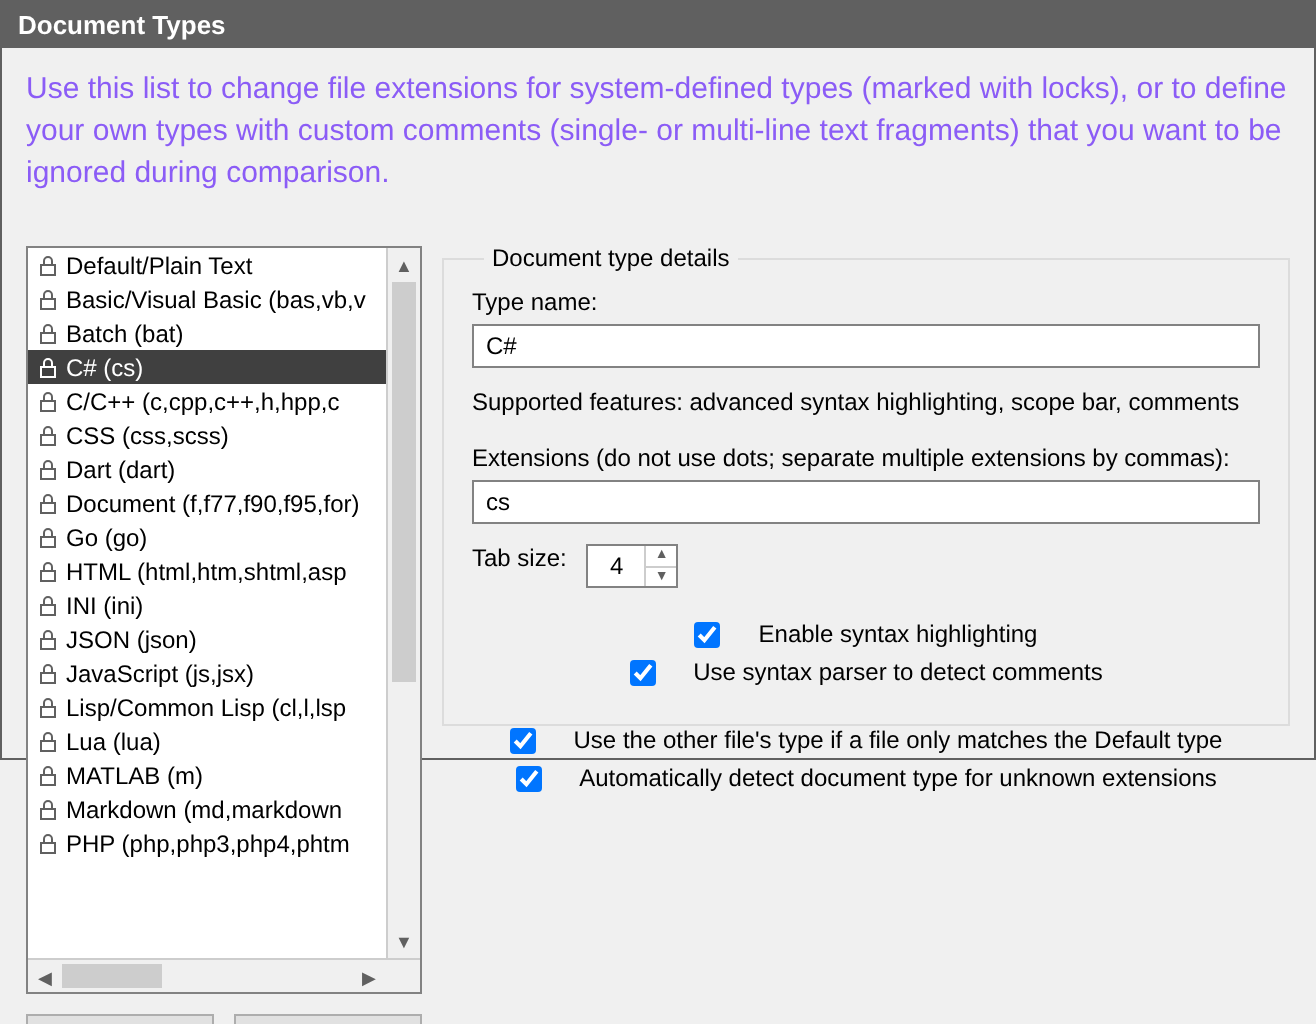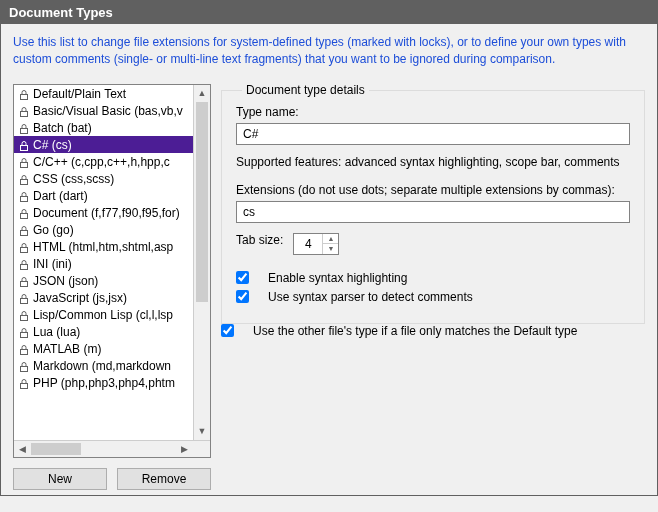--- a/index.html
+++ b/index.html
@@ -1,26 +1,26 @@
 <!DOCTYPE html>
 <html><head>
 <meta charset="utf-8">
 <style>
 * { box-sizing: border-box; margin: 0; padding: 0; }
 body { font-family: "Segoe UI", Tahoma, sans-serif; font-size: 12px; background: #f0f0f0; color: #000; width: 658px; height: 512px; overflow: hidden; }
-.window { width: 658px; height: 496px; background: #f0f0f0; border: 1px solid #606060; }
+.window { width: 658px; height: 380px; background: #f0f0f0; border: 1px solid #606060; }
 .titlebar { background: #606060; color: #fff; padding: 4px 8px; font-weight: bold; font-size: 13px; }
 .content { padding: 10px 12px; }
-.intro { font-size: 12px; color: #1d4ed8; margin-bottom: 16px; line-height: 1.4; }
+.intro { font-size: 15px; color: #8b5cf6; margin-bottom: 26px; line-height: 1.4; }
 .main { display: flex; gap: 10px; }
 .left { width: 198px; display: flex; flex-direction: column; }
 .listbox { border: 1px solid #828282; background: #fff; height: 374px; overflow: hidden; position: relative; }
 .listbox-inner { height: calc(100% - 17px); overflow: hidden; }
-.list-item { display: flex; align-items: flex-end; padding: 1px 4px; height: 17px; white-space: nowrap; overflow: hidden; cursor: default; }
-.list-item.selected { background: #4c1d95; color: #fff; }
+.list-item { display: flex; align-items: center; padding: 1px 4px; height: 17px; white-space: nowrap; overflow: hidden; cursor: default; }
+.list-item.selected { background: #404040; color: #fff; }
 .lock-icon { flex-shrink: 0; width: 12px; height: 12px; margin-right: 3px; }
 .lock-icon svg { display: block; }
 .list-item.selected .lock-icon svg path, .list-item.selected .lock-icon svg rect { stroke: #fff; }
 .vscroll { position: absolute; right: 0; top: 0; bottom: 17px; width: 17px; background: #f0f0f0; border-left: 1px solid #cdcdcd; }
 .vscroll .up, .vscroll .down { height: 17px; display: flex; align-items: center; justify-content: center; font-size: 9px; color: #606060; cursor: default; }
 .vscroll .thumb { position: absolute; left: 2px; right: 2px; top: 17px; height: 200px; background: #cdcdcd; }
 .hscroll { position: absolute; left: 0; right: 0; bottom: 0; height: 17px; background: #f0f0f0; border-top: 1px solid #cdcdcd; }
 .hscroll .left-btn, .hscroll .right-btn { position: absolute; top: 0; width: 17px; height: 17px; display: flex; align-items: center; justify-content: center; font-size: 9px; color: #606060; cursor: default; }
 .hscroll .left-btn { left: 0; }
 .hscroll .right-btn { right: 17px; }
@@ -33,21 +33,21 @@
 .groupbox-title { position: absolute; top: -8px; left: 20px; background: #f0f0f0; padding: 0 4px; font-size: 12px; }
 .field-label { margin-bottom: 4px; }
 .text-input { width: 100%; border: 1px solid #828282; padding: 3px 6px; font-family: inherit; font-size: 12px; background: #fff; margin-bottom: 10px; }
 .supported { margin-bottom: 14px; }
 .tabsize-row { display: flex; align-items: flex-start; gap: 10px; margin-bottom: 16px; }
 .spinner { display: inline-flex; border: 1px solid #828282; background: #fff; height: 22px; }
 .spinner input { border: none; width: 28px; text-align: center; font-family: inherit; font-size: 12px; padding: 0 2px; }
 .spinner .spins { display: flex; flex-direction: column; border-left: 1px solid #cdcdcd; width: 16px; }
 .spinner .spins div { flex: 1; display: flex; align-items: center; justify-content: center; font-size: 7px; color: #606060; cursor: default; }
 .spinner .spins div:first-child { border-bottom: 1px solid #cdcdcd; }
-.check-row { display: flex; align-items: center; gap: 19px; margin-bottom: 5px; }
+.check-row { display: flex; align-items: center; gap: 19px; margin-bottom: 5px; justify-content: center; }
 .check-row input[type=checkbox] { width: 13px; height: 13px; margin: 0; }
 .bottom-checks { }
 </style>
 </head>
 <body>
 
 <div class="window">
   <div class="titlebar">Document Types</div>
   <div class="content">
     <div class="intro">Use this list to change file extensions for system-defined types (marked with locks), or to define your own types with custom comments (single- or multi-line text fragments) that you want to be ignored during comparison.</div>
@@ -260,17 +260,21 @@
           <label class="check-row">
             <input type="checkbox" checked="" style="">
             <span>Use syntax parser to detect comments</span>
           </label>
         </div>
         <div class="bottom-checks">
           <label class="check-row">
             <input type="checkbox" checked="" style="">
             <span>Use the other file's type if a file only matches the Default type</span>
           </label>
+          <label class="check-row">
+            <input type="checkbox" checked="" style="">
+            <span>Automatically detect document type for unknown extensions</span>
+          </label>
         </div>
       </div>
     </div>
   </div>
 </div>
 
 </body></html>

